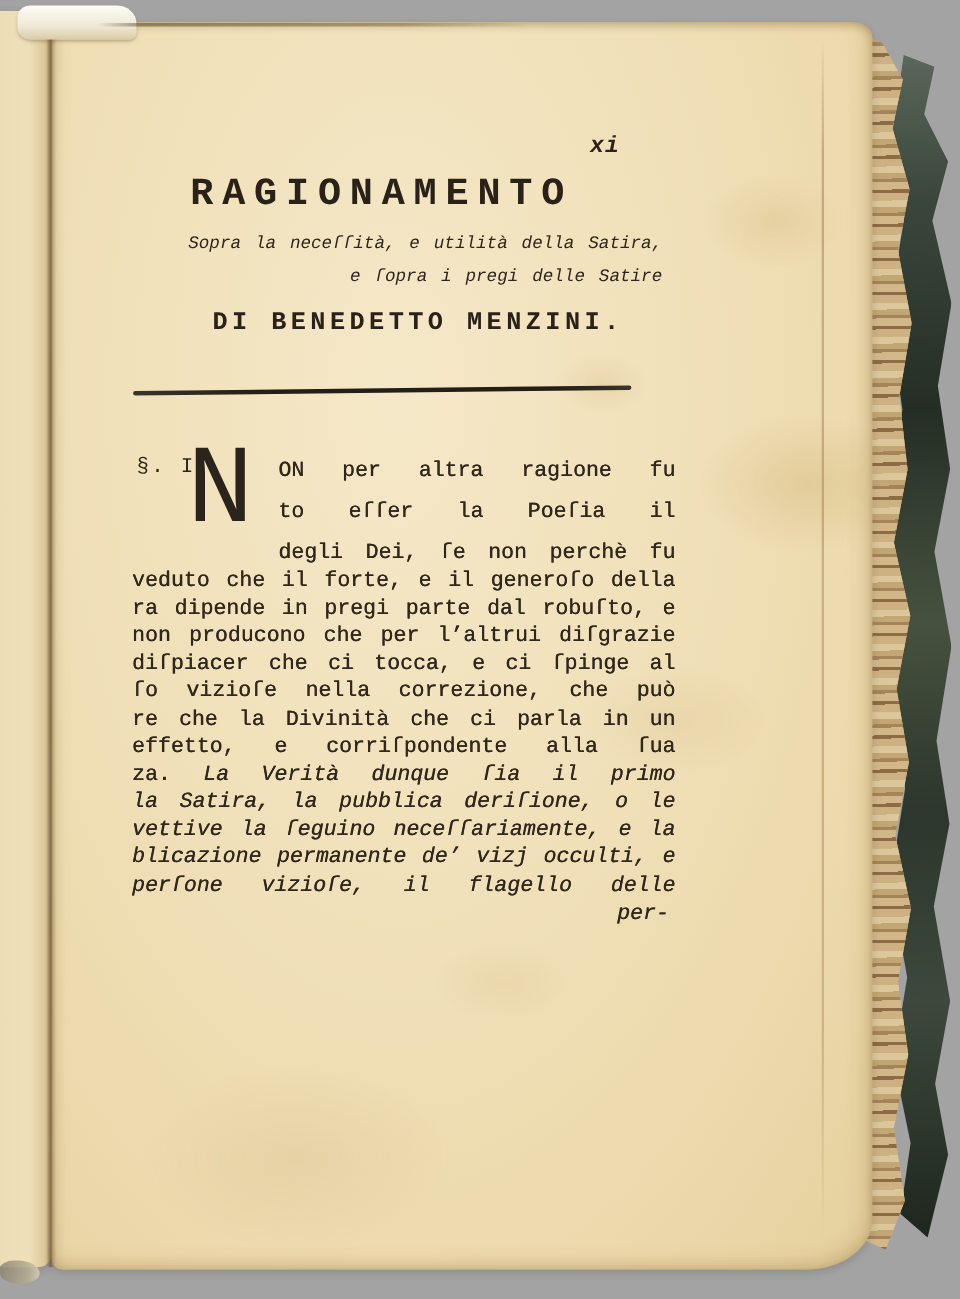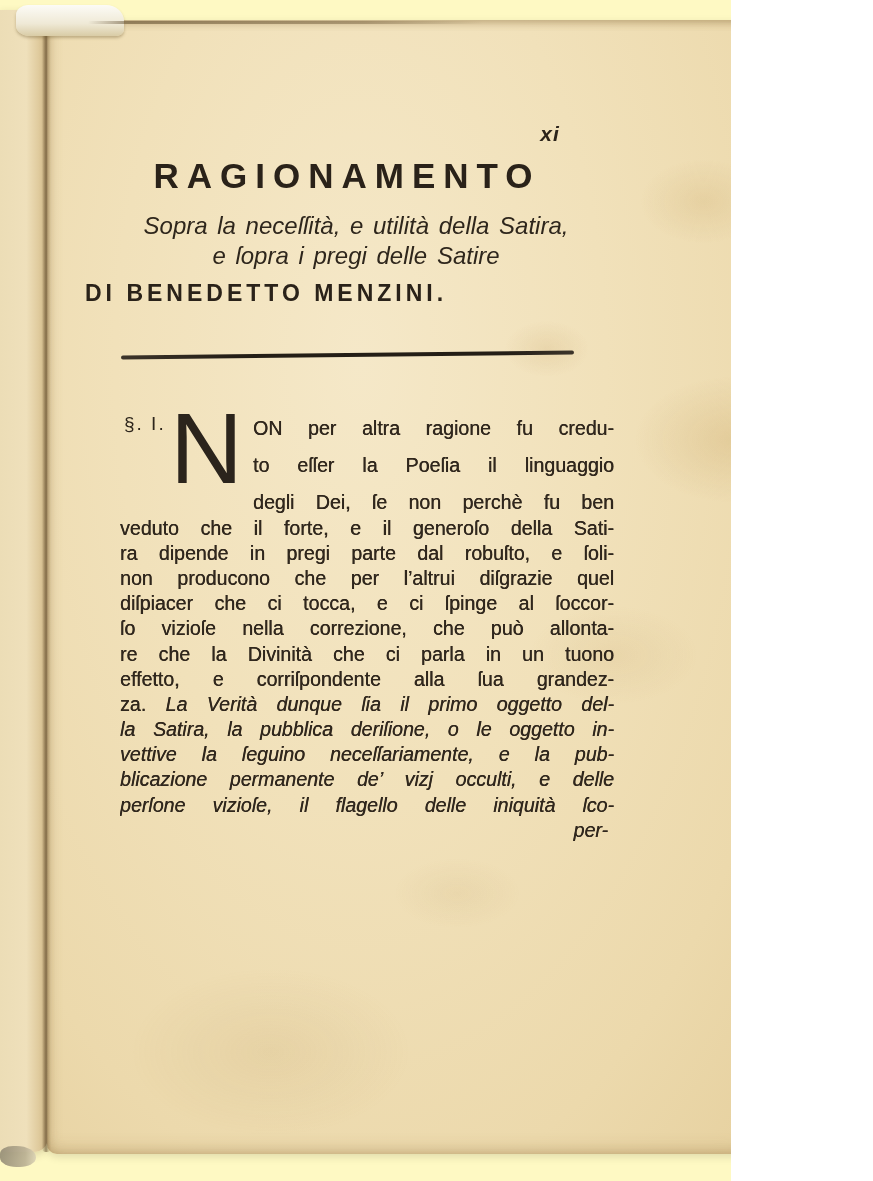--- a/index.html
+++ b/index.html
@@ -1,20 +1,20 @@
 <!DOCTYPE html>
 <html><head>
 <meta charset="utf-8">
 <style>
   html,body { margin:0; padding:0; }
   body { background:#ffffff; }
   .photo {
-    position:relative; width:731px; height:1181px;
-    background:#fef9c3; overflow:hidden;
-    font-family:Liberation Sans, sans-serif;
+    position:relative; width:873px; height:1181px;
+    background:#a3a3a3; overflow:hidden;
+    font-family:Liberation Mono, monospace;
   }
 
   
   .facing-page {
     position:absolute; left:0; top:10px; width:48px; height:1142px;
     background:linear-gradient(90deg,#ecddb6 0%,#efe0bb 55%,#dcc697 86%,#bba173 100%);
     border-radius:0 0 14px 3px;
     box-shadow:0 3px 8px rgba(60,45,20,0.18);
   }
   .binding-edge {
@@ -83,27 +83,27 @@
     position:absolute; left:520px; top:122px; width:60px;
     font-size:21px; font-style:italic; font-weight:bold; text-align:center;
     color:#2c241b; letter-spacing:1px;
   }
   .chapter-title {
     position:absolute; left:107px; top:156px; width:480px;
     font-size:35px; font-weight:bold; letter-spacing:8px; text-align:center;
     color:#2a2219; white-space:nowrap;
   }
   .subtitle-line-1, .subtitle-line-2 {
-    position:absolute; left:110px; width:492px; text-align:center;
-    font-size:24px; font-style:italic; color:#2e261c; word-spacing:3px; white-space:nowrap;
+    position:absolute; left:110px; width:492px; text-align:right;
+    font-size:16px; font-style:italic; color:#2e261c; word-spacing:3px; white-space:nowrap;
   }
   .subtitle-line-1 { top:212px; }
   .subtitle-line-2 { top:242px; }
   .author-line {
-    position:absolute; left:85px; top:280px; width:482px; text-align:left;
+    position:absolute; left:85px; top:280px; width:482px; text-align:right;
     font-size:23px; font-weight:bold; letter-spacing:4px; color:#2a2219; white-space:nowrap;
   }
   .divider-rule {
     position:absolute; left:121px; top:353px; width:453px; height:3.5px;
     background:linear-gradient(90deg,#3c342a,#241e16 25%,#241e16 85%,#3c342a);
     transform:rotate(-0.65deg); border-radius:2px;
   }
 
   .body-block { position:absolute; left:120px; top:404px; width:494px; }
   .section-marker {

